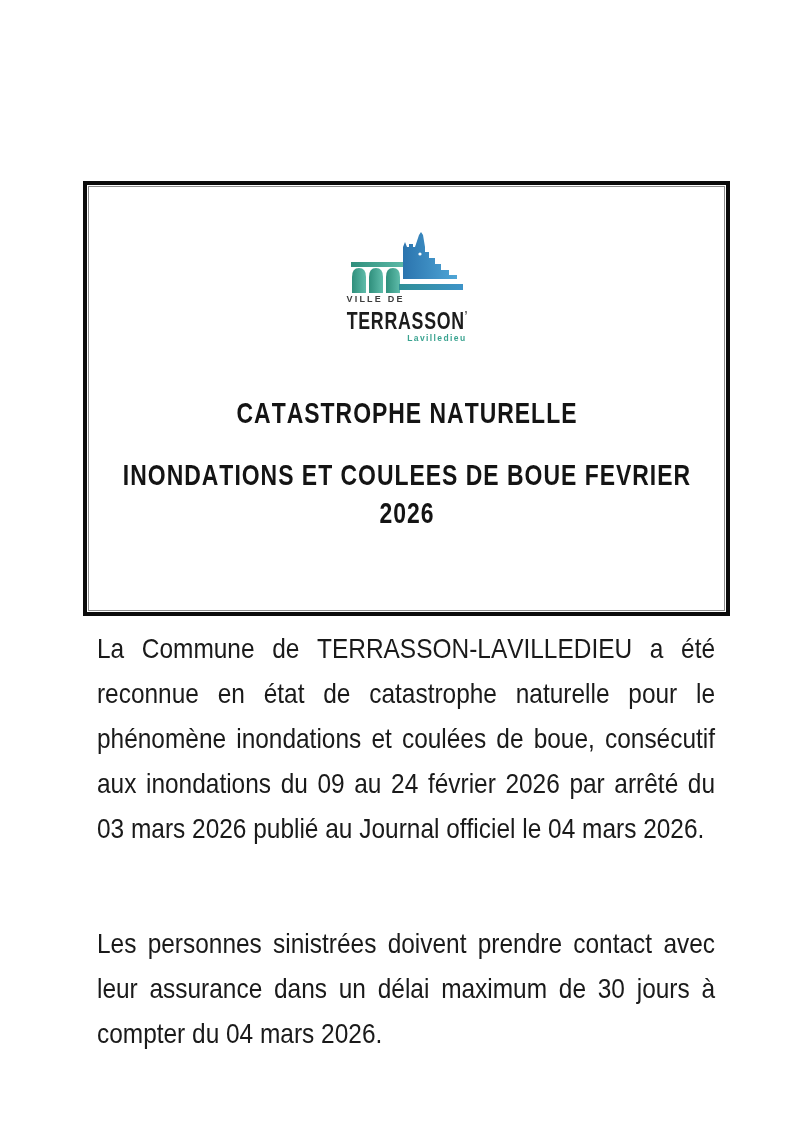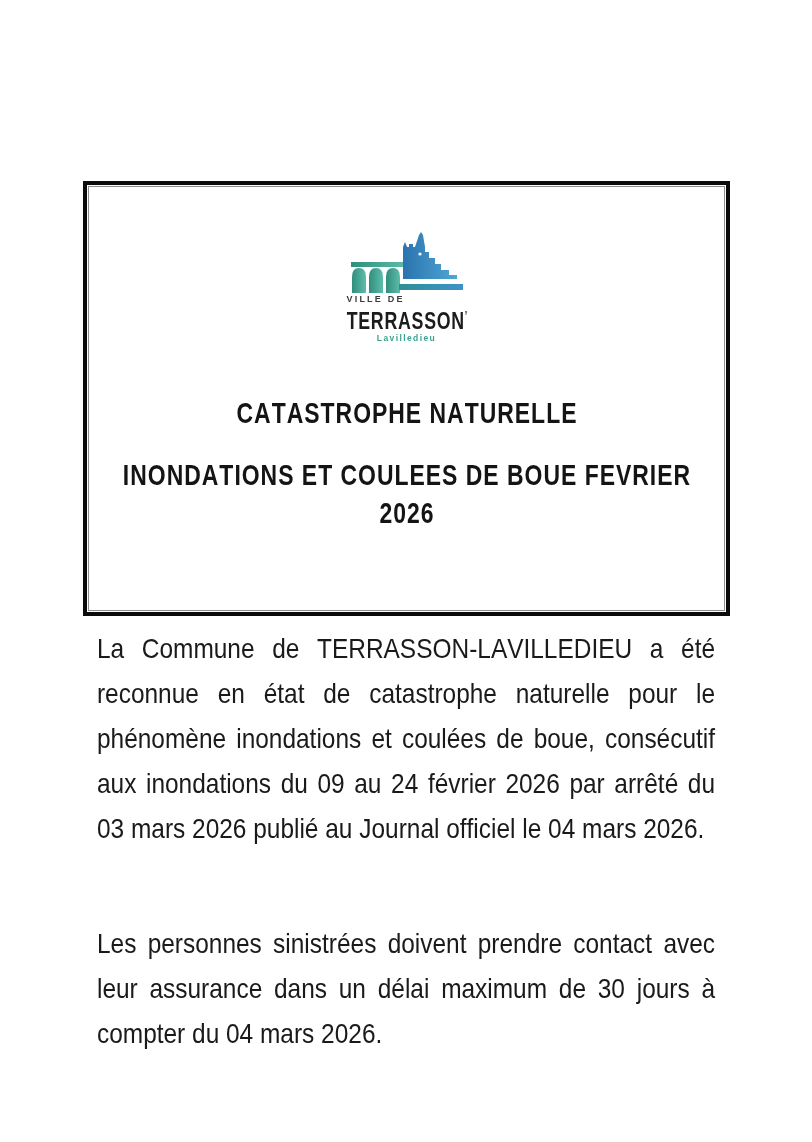--- a/index.html
+++ b/index.html
@@ -25,21 +25,21 @@
   }
   .logo-wordmark{
     width:170px;margin-left:-25px;margin-top:0;
     text-align:center;white-space:nowrap;
     font-size:24px;line-height:25px;font-weight:bold;color:#1c1c1c;letter-spacing:1px;
     transform:scaleX(0.74);transform-origin:50% 50%;
   }
   .wm-mark{font-size:12px;vertical-align:9px;letter-spacing:0;}
   .logo-sub{
     margin-top:1px;font-size:8.5px;line-height:9px;font-weight:bold;
-    letter-spacing:1.4px;color:#3aa390;text-align:center;white-space:nowrap;
+    letter-spacing:1.4px;color:#3aa390;text-align:right;white-space:nowrap;
   }
   
   .title{
     position:absolute;left:50%;width:830px;margin-left:-415px;
     text-align:center;white-space:nowrap;
     font-weight:bold;color:#141414;font-size:30px;
     letter-spacing:1.3px;
     transform:scaleX(0.765);transform-origin:50% 50%;
   }
   .title1{top:209px;line-height:38px;}

